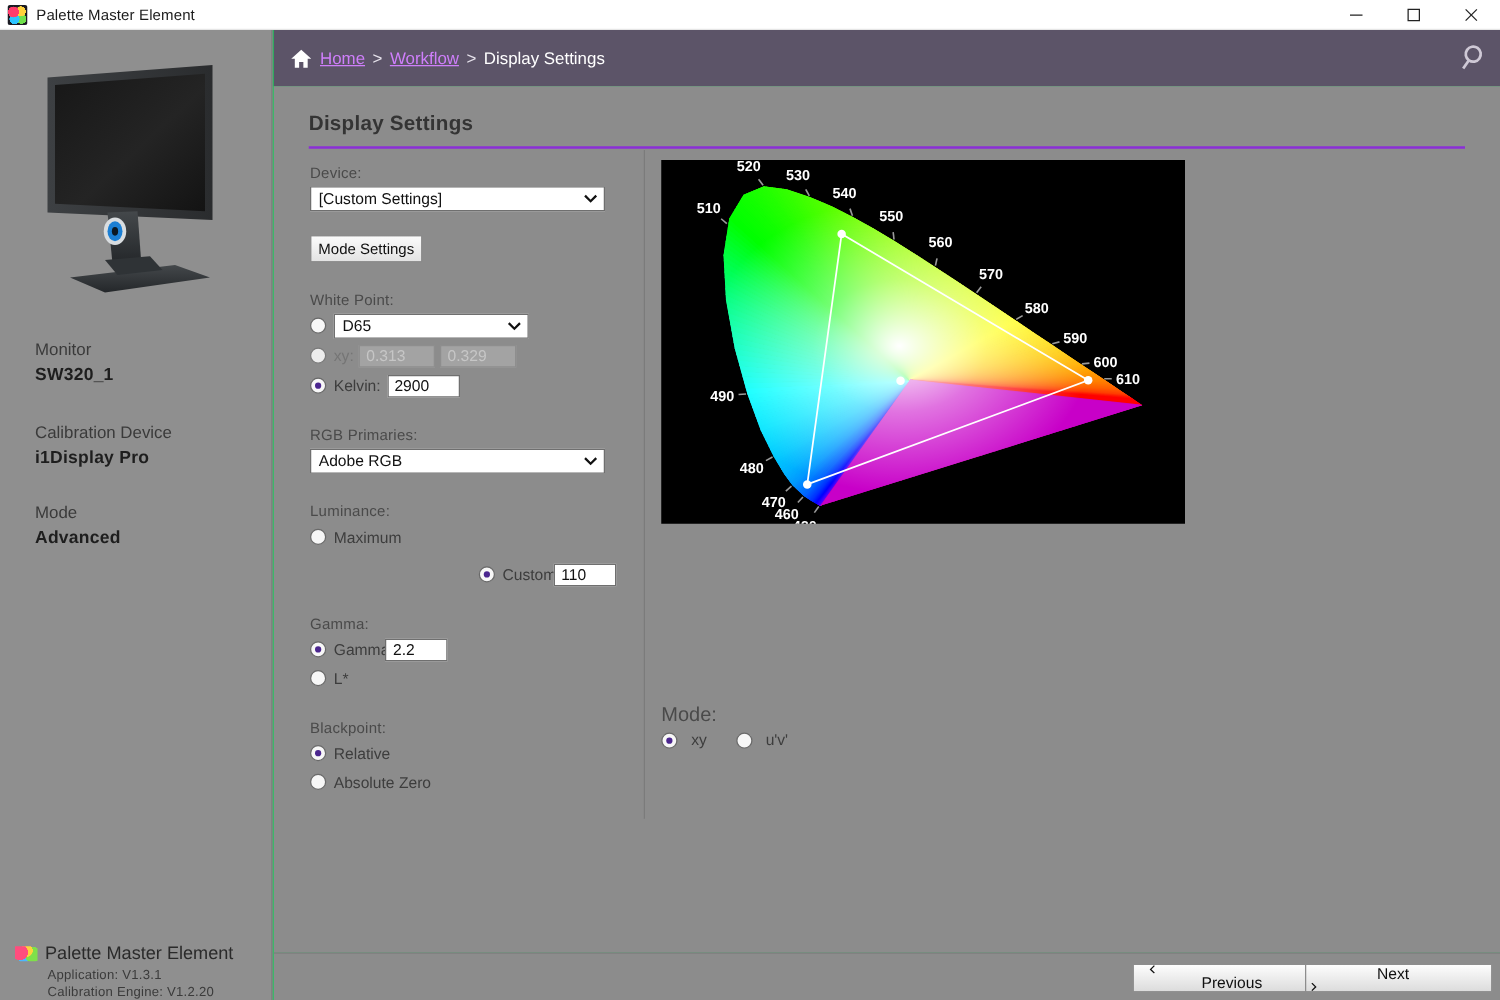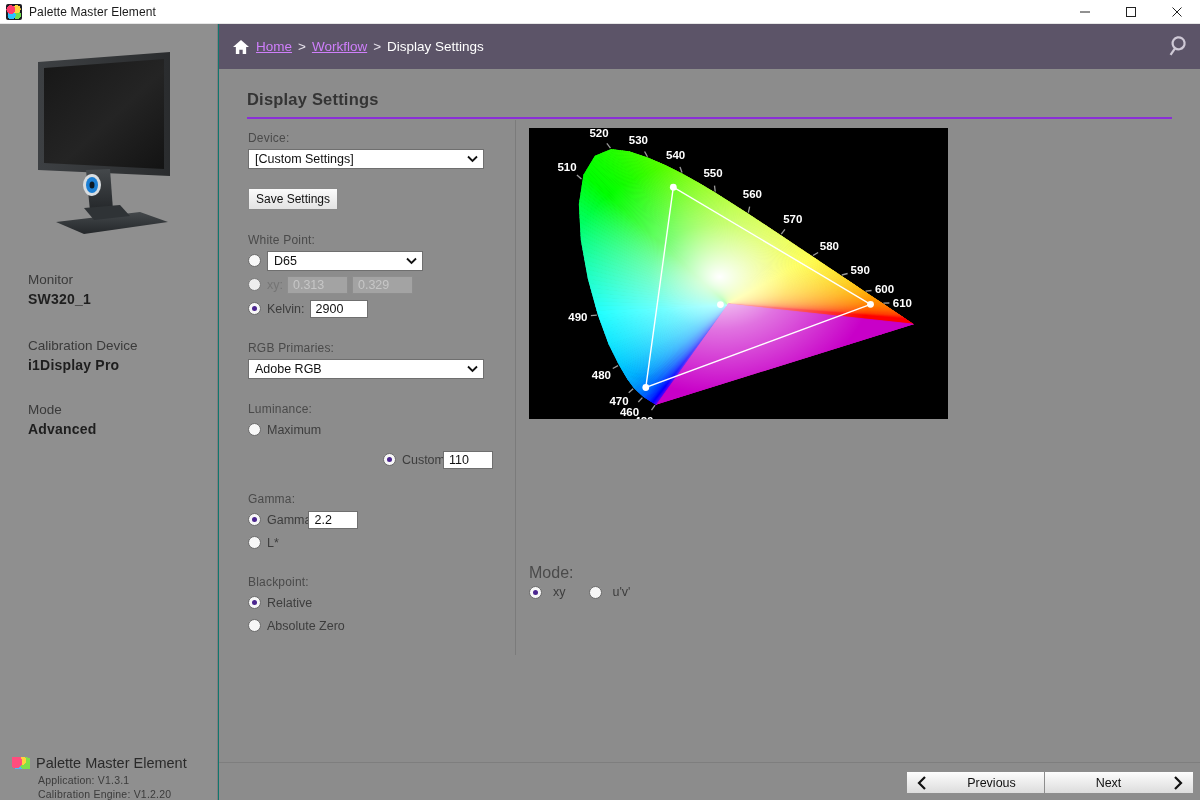--- a/index.html
+++ b/index.html
@@ -7,21 +7,21 @@
   html, body {
     margin: 0; padding: 0;
     width: 1200px; height: 800px;
     overflow: hidden;
     font-family: "Liberation Sans", sans-serif;
     background: #8a8a8a;
   }
   #app {
     position: relative;
     width: 1200px; height: 800px;
-    background: #0f766e;
+    background: #22c55e;
   }
 
   
   .titlebar {
     position: absolute; left: 0; top: 0;
     width: 1200px; height: 24px;
     background: #ffffff;
     display: flex; align-items: center;
     border-bottom: 1px solid #e6e6e6;
   }
@@ -198,22 +198,22 @@
   
   .footbar {
     position: absolute; left: 219px; top: 762px;
     width: 981px; height: 38px;
     background: #8c8c8c; border-top: 1px solid #7e7e7e;
   }
   .navbtn {
     position: absolute; top: 8px; height: 23px;
     background: linear-gradient(#fdfdfd, #dcdcdc);
     border: 1px solid #8d8d8d;
-    display: flex; align-items: center;
-    font-size: 12.5px; color: #101010;
+    display: flex; 
+    font-size: 12.5px; color: #101010; flex-direction: column;
   }
   .navbtn.prev { left: 687px; width: 150px; padding-left: 9px; }
   .navbtn.next { left: 825px; width: 150px; padding-right: 9px; justify-content: flex-end; }
   .navbtn .lbl { flex: 1; text-align: center; }
   .navbtn .lbl.r { text-align: center; }
 </style>
 </head>
 <body>
 
 <div id="app">
@@ -327,21 +327,21 @@
     <div class="form-col">
 
       <div class="fl">Device:</div>
       <div class="sel">
         <span>[Custom Settings]</span>
         <svg class="chev" width="11" height="8" viewBox="0 0 11 8">
           <path d="M1 1.5 L5.5 6 L10 1.5" fill="none" stroke="#111" stroke-width="1.8"></path>
         </svg>
       </div>
 
-      <div class="btn-save">Save Settings</div>
+      <div class="btn-save">Mode Settings</div>
 
       <div class="grp">
         <div class="fl">White Point:</div>
         <div class="radio-row">
           <span class="rb"></span>
           <div class="sel small">
             <span>D65</span>
             <svg class="chev" width="11" height="8" viewBox="0 0 11 8">
               <path d="M1 1.5 L5.5 6 L10 1.5" fill="none" stroke="#111" stroke-width="1.8"></path>
             </svg>

